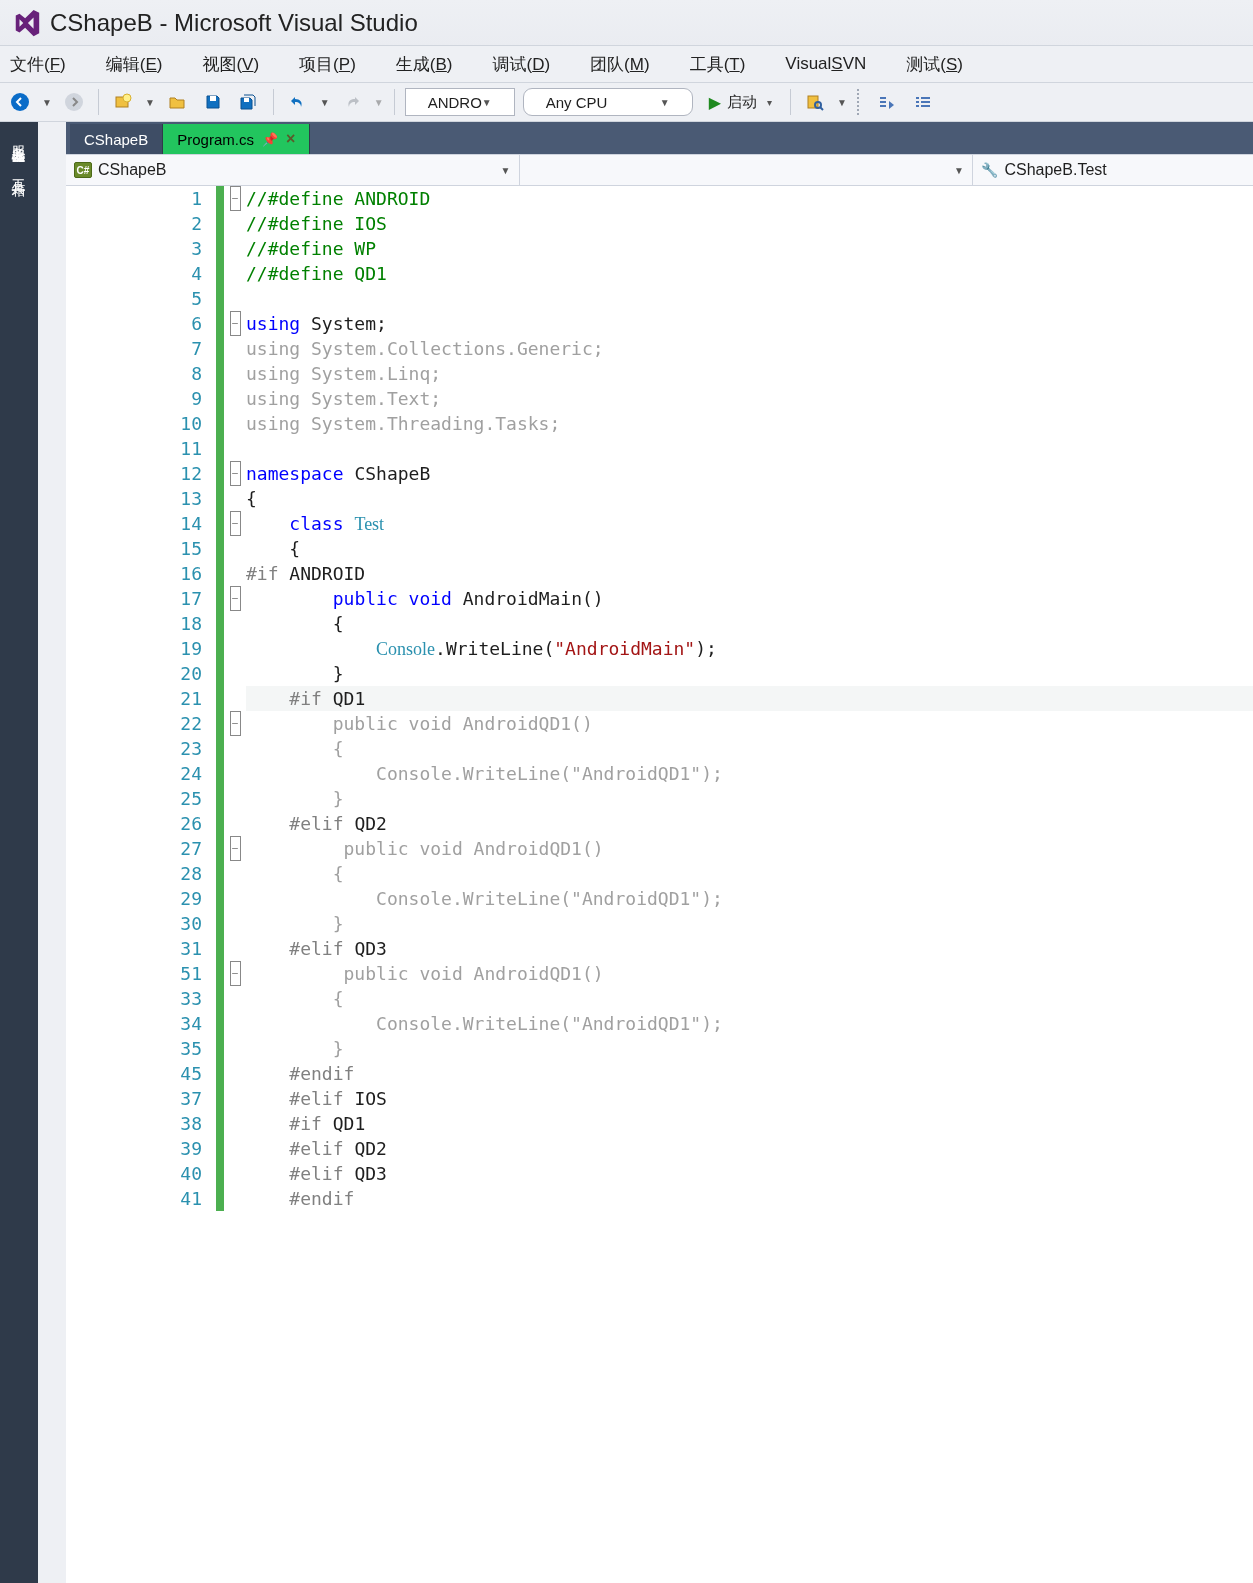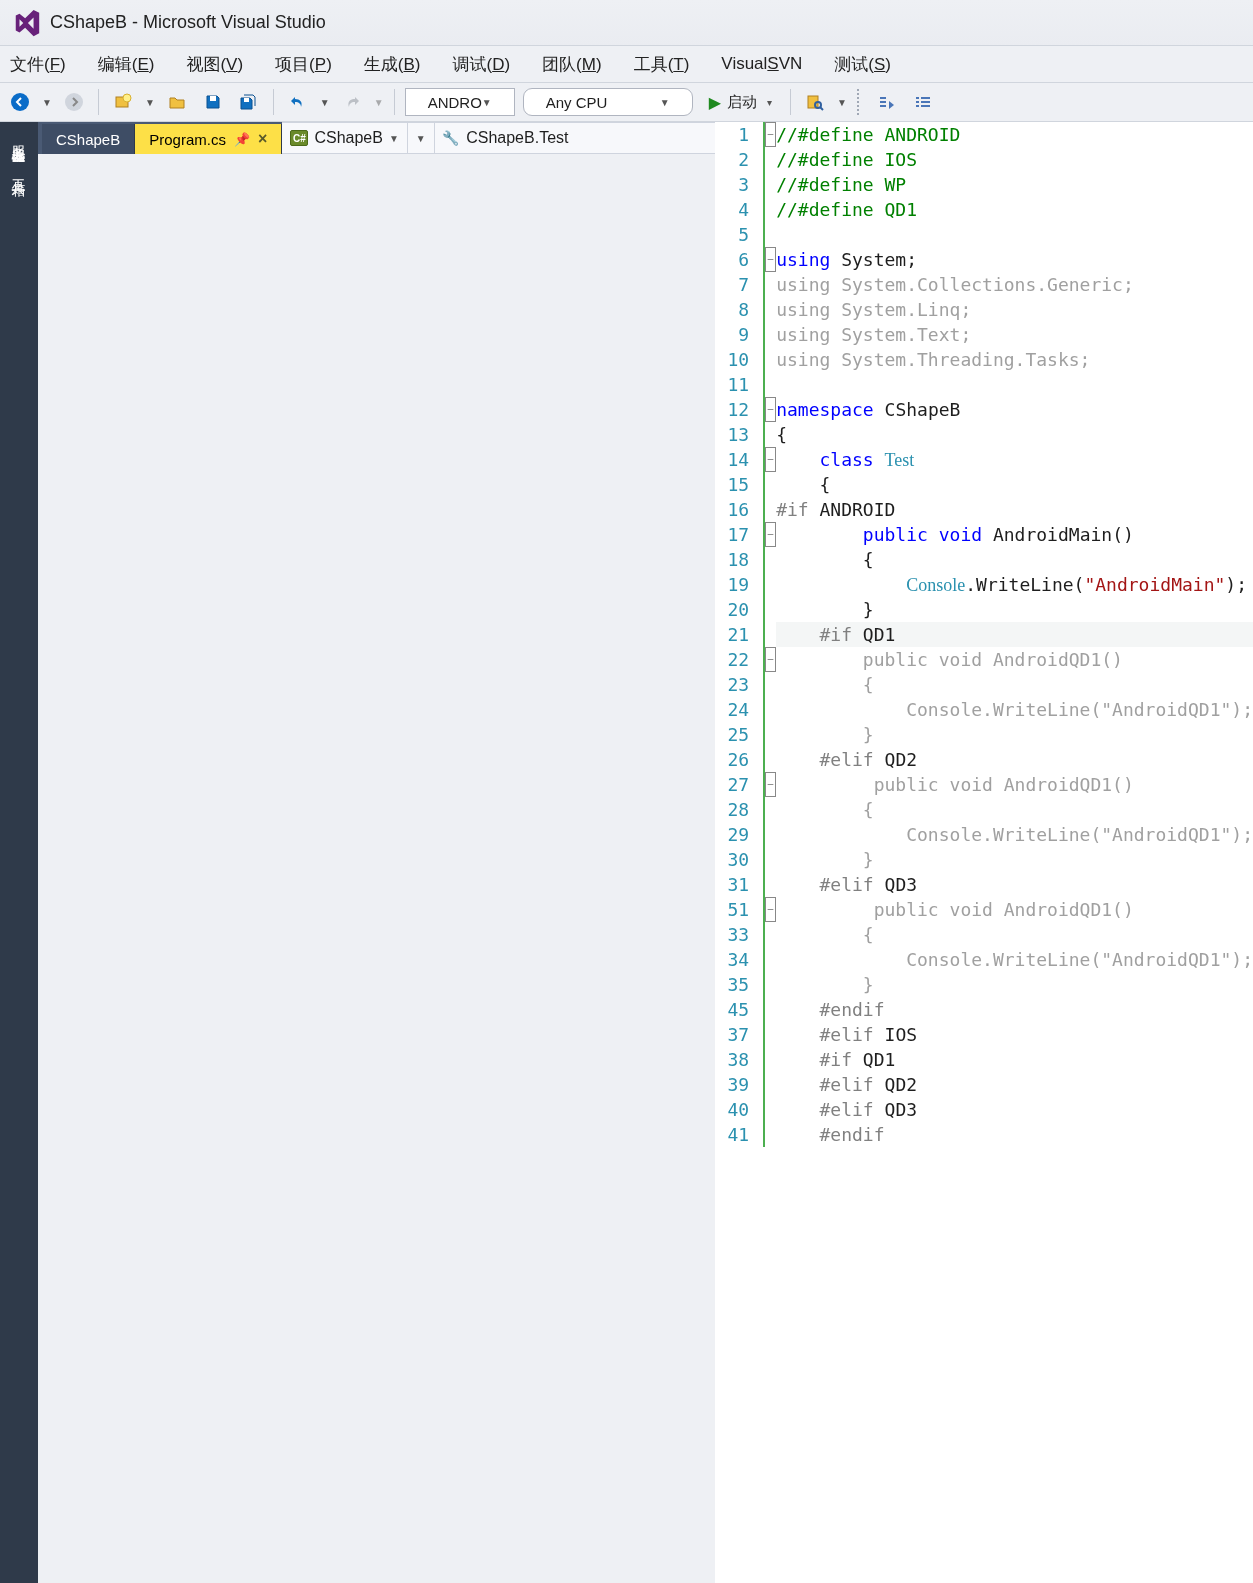--- a/index.html
+++ b/index.html
@@ -1,24 +1,24 @@
 <!DOCTYPE html>
 <html><head>
 <meta charset="utf-8">
 <style>
 * { margin: 0; padding: 0; box-sizing: border-box; }
 body { font-family: "Microsoft YaHei", "Segoe UI", sans-serif; font-size: 15px; background: #eef0f4; color: #1e1e1e; width: 1253px; height: 1583px; overflow: hidden; display: flex; flex-direction: column; }
 
 
 .title-bar { height: 46px; background: linear-gradient(#eef0f4,#eaecf1); display: flex; align-items: center; padding: 0 8px; border-bottom: 1px solid #d0d5dd; }
 .vs-logo { width: 30px; height: 30px; margin: 0 8px 0 4px; }
-.title-text { font-size: 18px; color: #222; }
-
-
-.menu-bar { height: 36px; display: flex; align-items: center; padding: 0 6px; gap: 24px; font-size: 17px; color: #222; }
+.title-text { font-size: 24px; color: #222; }
+
+
+.menu-bar { height: 36px; display: flex; align-items: center; padding: 0 6px; gap: 32px; font-size: 17px; color: #222; }
 .menu-item { padding: 4px 4px; cursor: default; }
 .menu-item u { text-decoration: underline; }
 
 
 .tool-bar { height: 40px; display: flex; align-items: center; padding: 0 6px; gap: 8px; border-top: 1px solid #d0d5dd; border-bottom: 1px solid #d0d5dd; background: #eef0f4; }
 .tb-sep { width: 1px; height: 26px; background: #c6cbd4; margin: 0 2px; }
 .tb-btn { width: 28px; height: 28px; display: flex; align-items: center; justify-content: center; color: #4a4a4a; border-radius: 2px; }
 .tb-drop { width: 110px; height: 28px; background: #fff; border: 1px solid #b0b5c0; display: flex; align-items: center; padding: 0 22px; justify-content: space-between; font-size: 15px; }
 .tb-drop.wide { width: 170px; border-radius: 9px; }
 .chev { font-size: 10px; color: #555; }
@@ -26,26 +26,26 @@
 .play-icon { color: #1f8a1f; font-size: 16px; }
 
 
 .main-row { flex: 1; display: flex; min-height: 0; }
 
 
 .side-tabs { width: 38px; background: #2f3a4a; display: flex; flex-direction: column; align-items: center; padding-top: 6px; gap: 6px; }
 .side-tab { writing-mode: vertical-rl; text-orientation: upright; color: #fff; font-size: 14px; padding: 6px 4px; background: #2f3a4a; letter-spacing: 2px; }
 
 
-.editor-col { flex: 1; display: flex; flex-direction: row; min-width: 0; }
+.editor-col { flex: 1; display: flex; flex-direction: column; min-width: 0; margin-left: 28px; }
 
 
 .doc-tab-row { height: 32px; display: flex; align-items: flex-end; background: #4a5a74; padding-left: 4px; gap: 0; }
 .doc-tab { height: 30px; display: flex; align-items: center; gap: 8px; padding: 0 14px; background: #3e4d65; color: #fff; font-size: 15px; border-right: 1px solid #2f3a4a; }
-.doc-tab.active { background: #fde047; color: #000; }
+.doc-tab.active { background: #22c55e; color: #000; }
 .pin-icon { font-size: 13px; color: #5a5a2a; }
 .close-icon { font-size: 16px; color: #5a5a2a; font-weight: bold; }
 
 
 .nav-bar { height: 32px; display: flex; border-top: 1px solid #cfd4de; border-bottom: 1px solid #cfd4de; background: #f7f8fb; }
 .nav-cell { flex: 1; display: flex; align-items: center; padding: 0 8px; gap: 6px; border-right: 1px solid #cfd4de; font-size: 16px; }
 .nav-cell:last-child { border-right: none; flex: 0 0 280px; }
 .nav-chev { font-size: 10px; color: #555; margin-left: auto; }
 .cs-badge { width: 18px; height: 16px; background: #6a8a2a; color: #fff; font-size: 10px; display: flex; align-items: center; justify-content: center; border-radius: 2px; font-weight: bold; border: 1px solid #4c6a18; }
 .method-icon { color: #b07030; font-size: 14px; }

